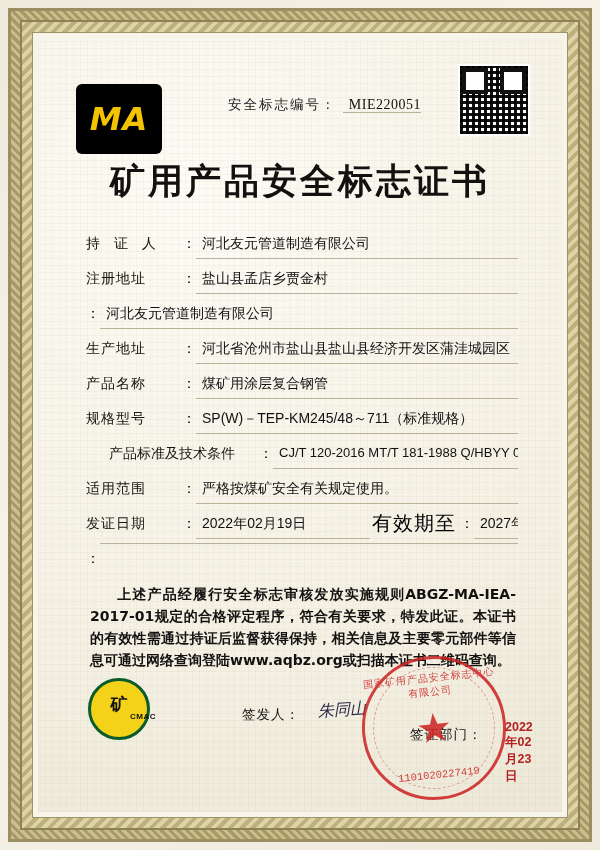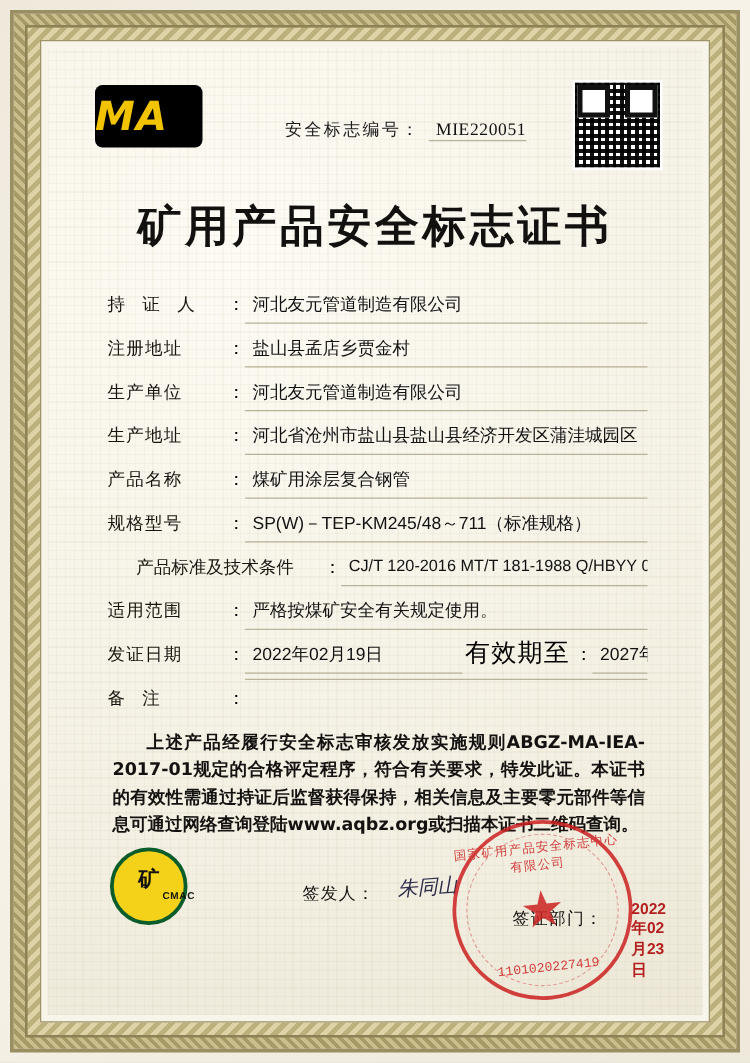--- a/index.html
+++ b/index.html
@@ -51,24 +51,24 @@
       repeating-linear-gradient(0deg,rgba(170,160,120,.08) 0 1px,transparent 1px 7px),
       repeating-linear-gradient(90deg,rgba(170,160,120,.07) 0 1px,transparent 1px 7px);
     pointer-events:none;
   }
 
   
   .header{
     position:absolute;top:22px;left:0;right:0;height:90px;
   }
   .ma-logo{
-    position:absolute;left:38px;top:8px;
-    width:86px;height:50px;border-radius:6px;
+    position:absolute;left:38px;top:24px;
+    width:86px;height:70px;border-radius:6px;
     background:#000;
-    display:flex;align-items:center;
+    display:flex;align-items:center;justify-content:center;
   }
   .ma-logo span{
     font-family:"DejaVu Sans", sans-serif;
     font-weight:bold;font-size:32px;color:#f2c300;letter-spacing:1px;
     font-style:italic;
   }
   .code-line{
     position:absolute;left:190px;top:30px;
     font-size:13.5px;color:#1a1a1a;letter-spacing:.5px;
   }
@@ -242,21 +242,20 @@
         <div class="val">河北友元管道制造有限公司</div>
       </div>
 
       <div class="row">
         <div class="lab">注册地址</div>
         <div class="colon">：</div>
         <div class="val">盐山县孟店乡贾金村</div>
       </div>
 
       <div class="row">
-        <div class="lab">生产单位</div>
         <div class="colon">：</div>
         <div class="val">河北友元管道制造有限公司</div>
       </div>
 
       <div class="row">
         <div class="lab">生产地址</div>
         <div class="colon">：</div>
         <div class="val">河北省沧州市盐山县盐山县经济开发区蒲洼城园区</div>
       </div>
 
@@ -287,21 +286,20 @@
       <div class="row dual">
         <div class="lab">发证日期</div>
         <div class="colon">：</div>
         <div class="val dual-left">2022年02月19日</div>
         <div class="mid-lab">有效期至</div>
         <div class="colon">：</div>
         <div class="val">2027年02月18日</div>
       </div>
 
       <div class="row">
-        <div class="lab sp">备    注</div>
         <div class="colon">：</div>
         <div class="val"></div>
       </div>
     </div>
 
     <div class="para"><span class="indent"></span><span>上述产品经履行安全标志审核发放实施规则ABGZ-MA-IEA-2017-01规定的合格评定程序，符合有关要求，特发此证。本证书的有效性需通过持证后监督获得保持，相关信息及主要零元部件等信息可通过网络查询登陆www.aqbz.org或扫描本证书二维码查询。</span></div>
 
     <div class="cmac">
       <div class="glyph">矿</div>
       <div class="txt">CMAC</div>

